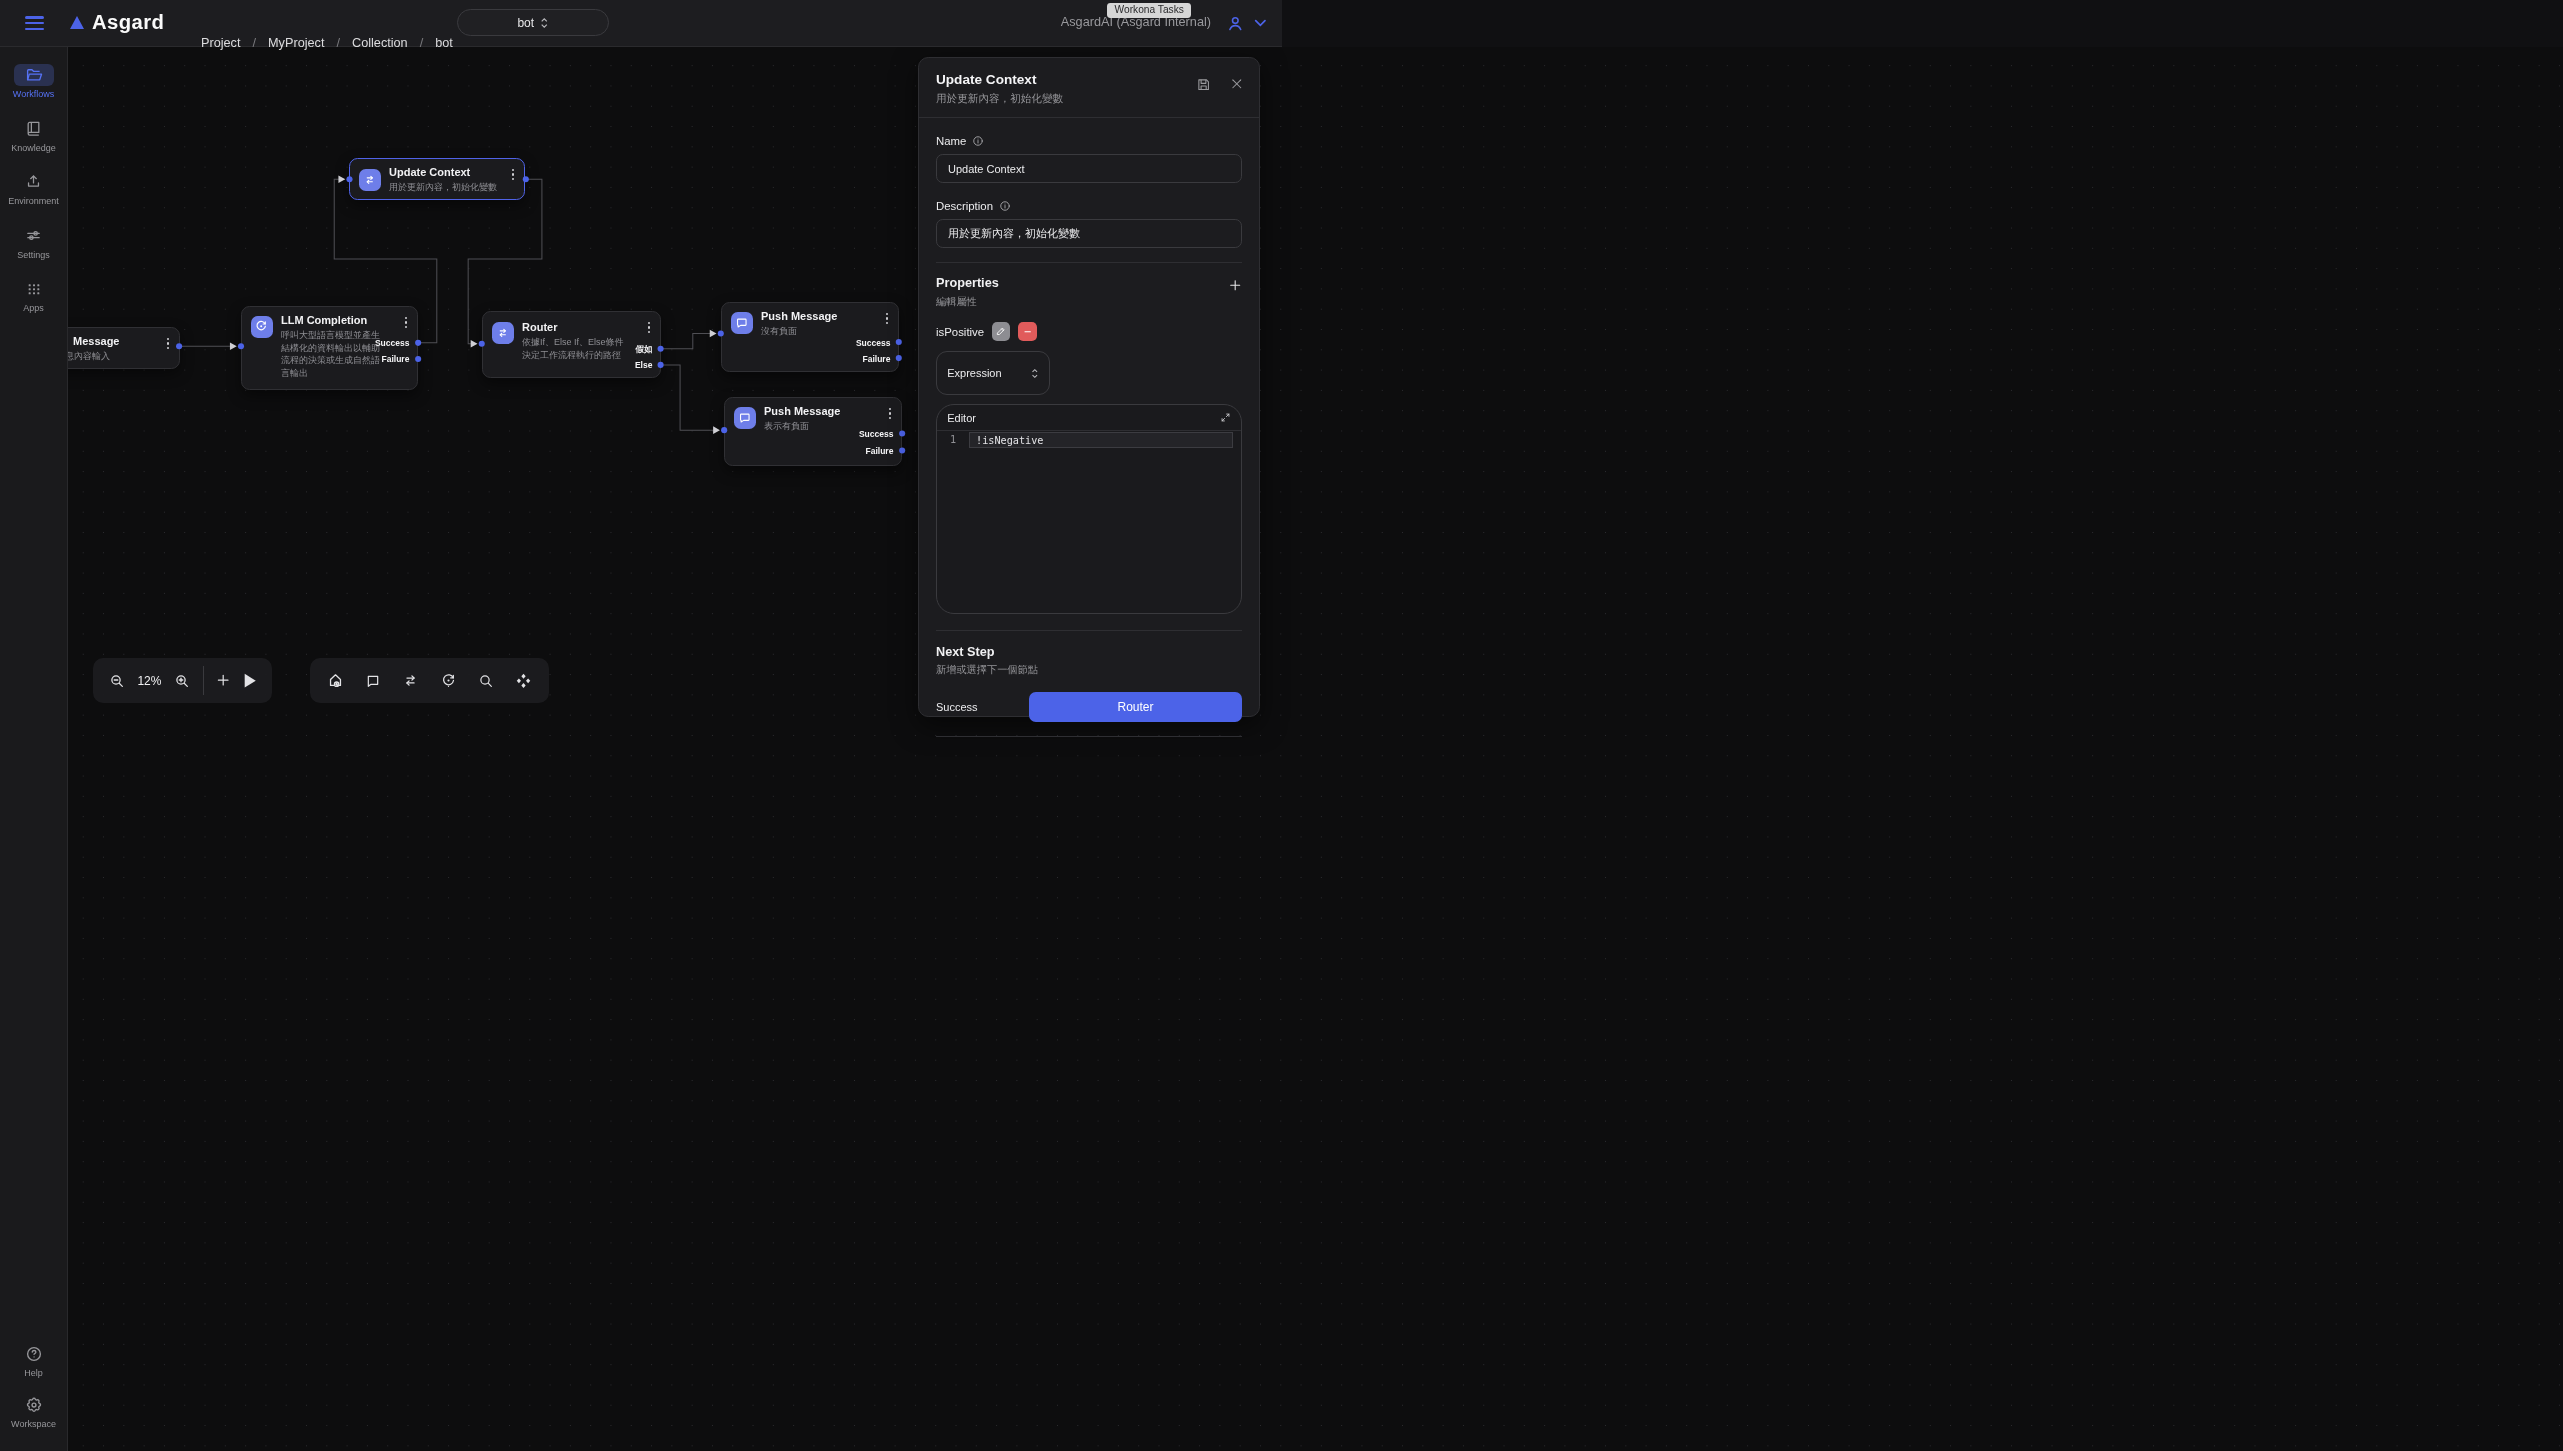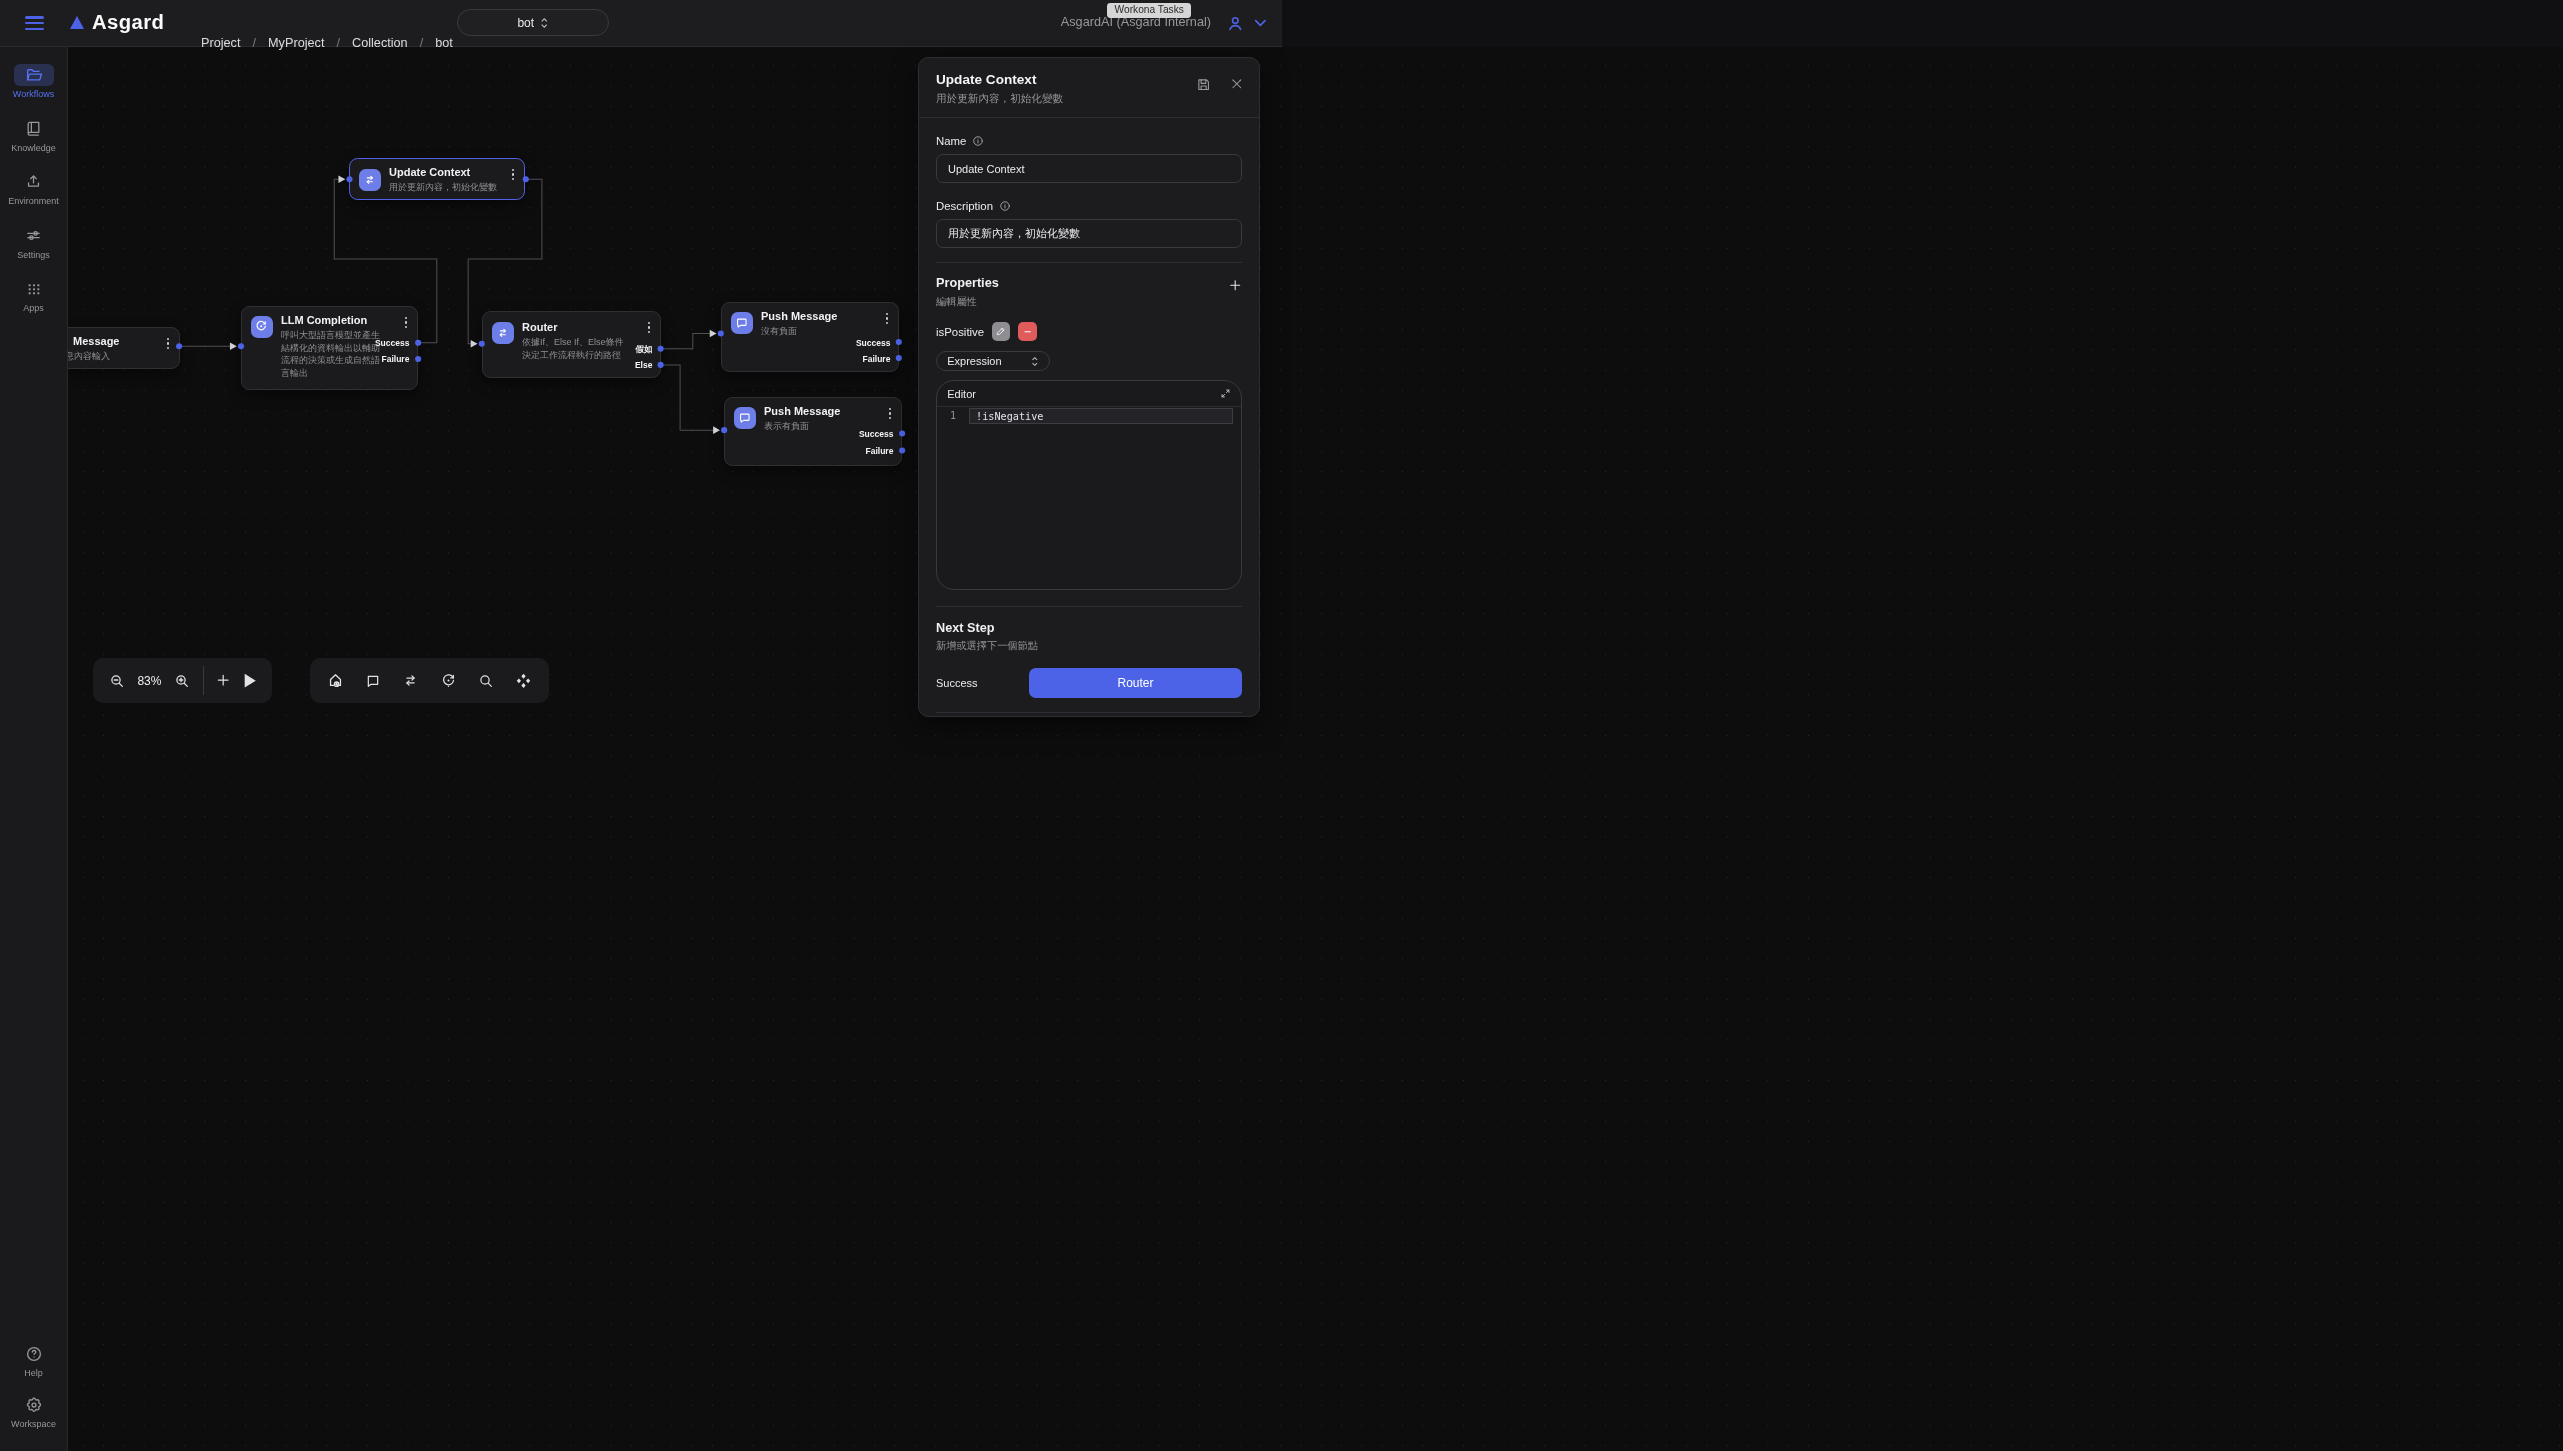--- a/index.html
+++ b/index.html
@@ -79,21 +79,21 @@
     font-family:"Liberation Sans","DejaVu Sans",sans-serif; }
   .sec2-head { display:flex; align-items:flex-start; justify-content:space-between; }
   .sec-title { font-size:12.7px; font-weight:600; color:#f0f0f2; }
   .sec-sub { margin-top:4.2px; font-size:10.2px; color:#96969a; }
   .plus-btn { color:#e6e6e8; cursor:pointer; margin-top:1.7px; }
   .prop-row { margin-top:13.6px; display:flex; align-items:center; gap:7.6px; }
   .prop-name { font-size:11.4px; color:#ececee; }
   .sq-btn { width:18.6px; height:18.6px; border-radius:5.1px; display:flex; align-items:center; justify-content:center; cursor:pointer; }
   .edit-btn { background:#8d8d92; color:#fff; }
   .minus-btn { background:#e15b5b; color:#fff; font-weight:bold; }
-  .dropdown { margin-top:10.2px; width:114px; height:20px; border:0.8px solid #3a3a3e; border-radius:11px;
+  .dropdown { margin-top:10.2px; width:114px; height:44px; border:0.8px solid #3a3a3e; border-radius:11px;
     display:flex; align-items:center; justify-content:space-between; padding:0 10.2px; cursor:pointer; }
   .dd-val { font-size:11px; color:#ececee; }
   .editor { margin-top:9.3px; border:0.8px solid #3a3a3e; border-radius:18px; height:210px; overflow:hidden;
     background:#1a1a1d; display:flex; flex-direction:column; }
   .ed-head { height:25.4px; display:flex; align-items:center; justify-content:space-between; padding:0 10.2px;
     border-bottom:0.8px solid #2e2e32; }
   .ed-title { font-size:11px; color:#ececee; }
   .ed-expand { color:#c9c9cd; cursor:pointer; }
   .ed-body { flex:1; display:flex; font-family:"DejaVu Sans Mono","Liberation Mono",monospace; font-size:10.2px; }
   .ed-gutter { width:32px; text-align:center; color:#8f8f94; padding-top:3.4px; }
@@ -375,21 +375,21 @@
   </svg>
 
   <div class="toolbar tb-left">
     <div class="tb-btn">
       <svg width="16" height="16" viewBox="0 0 24 24" fill="none" stroke="currentColor" stroke-width="1.9" stroke-linecap="round">
           <circle cx="10.5" cy="10.5" r="6.2"></circle>
           <path d="M15.3 15.3L20 20"></path>
           <path d="M7.8 10.5h5.4"></path>
         </svg>
     </div>
-    <div class="zoom-pct">83%</div>
+    <div class="zoom-pct">12%</div>
     <div class="tb-btn">
       <svg width="16" height="16" viewBox="0 0 24 24" fill="none" stroke="currentColor" stroke-width="1.9" stroke-linecap="round">
           <circle cx="10.5" cy="10.5" r="6.2"></circle>
           <path d="M15.3 15.3L20 20"></path>
           <path d="M7.8 10.5h5.4"></path>
           <path d="M10.5 7.8v5.4"></path>
         </svg>
     </div>
     <div class="tb-div"></div>
     <div class="tb-btn">

